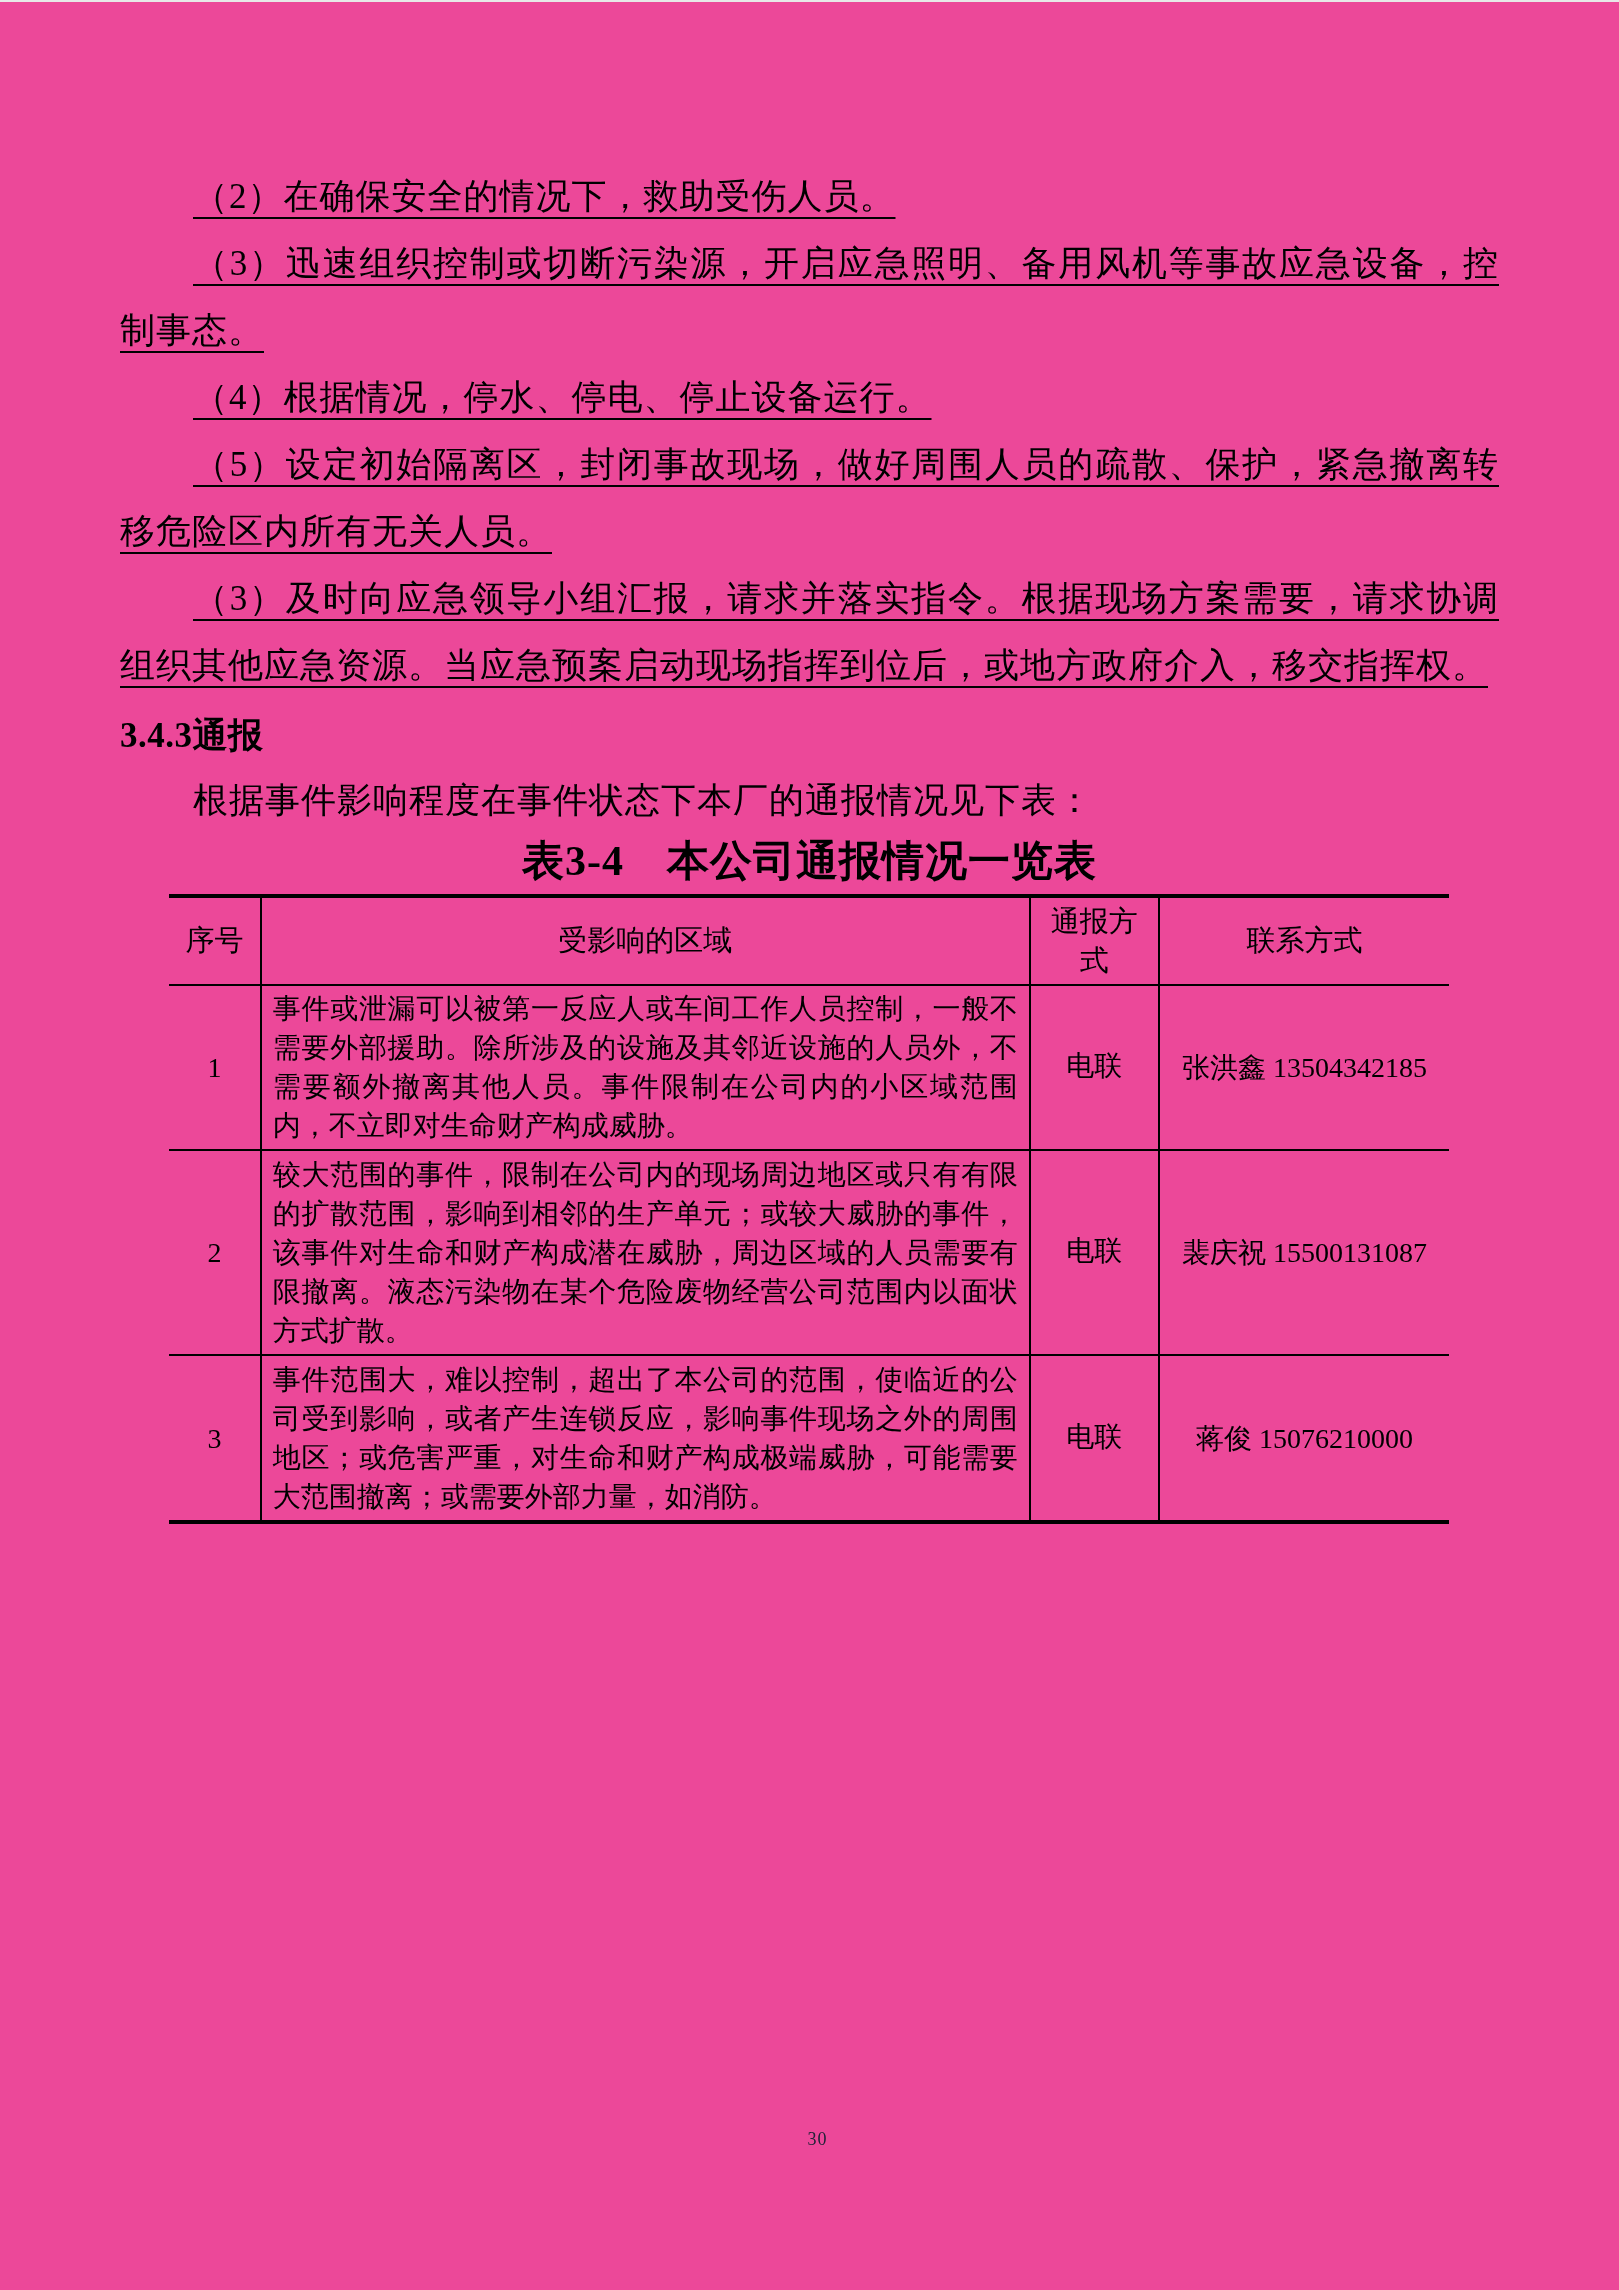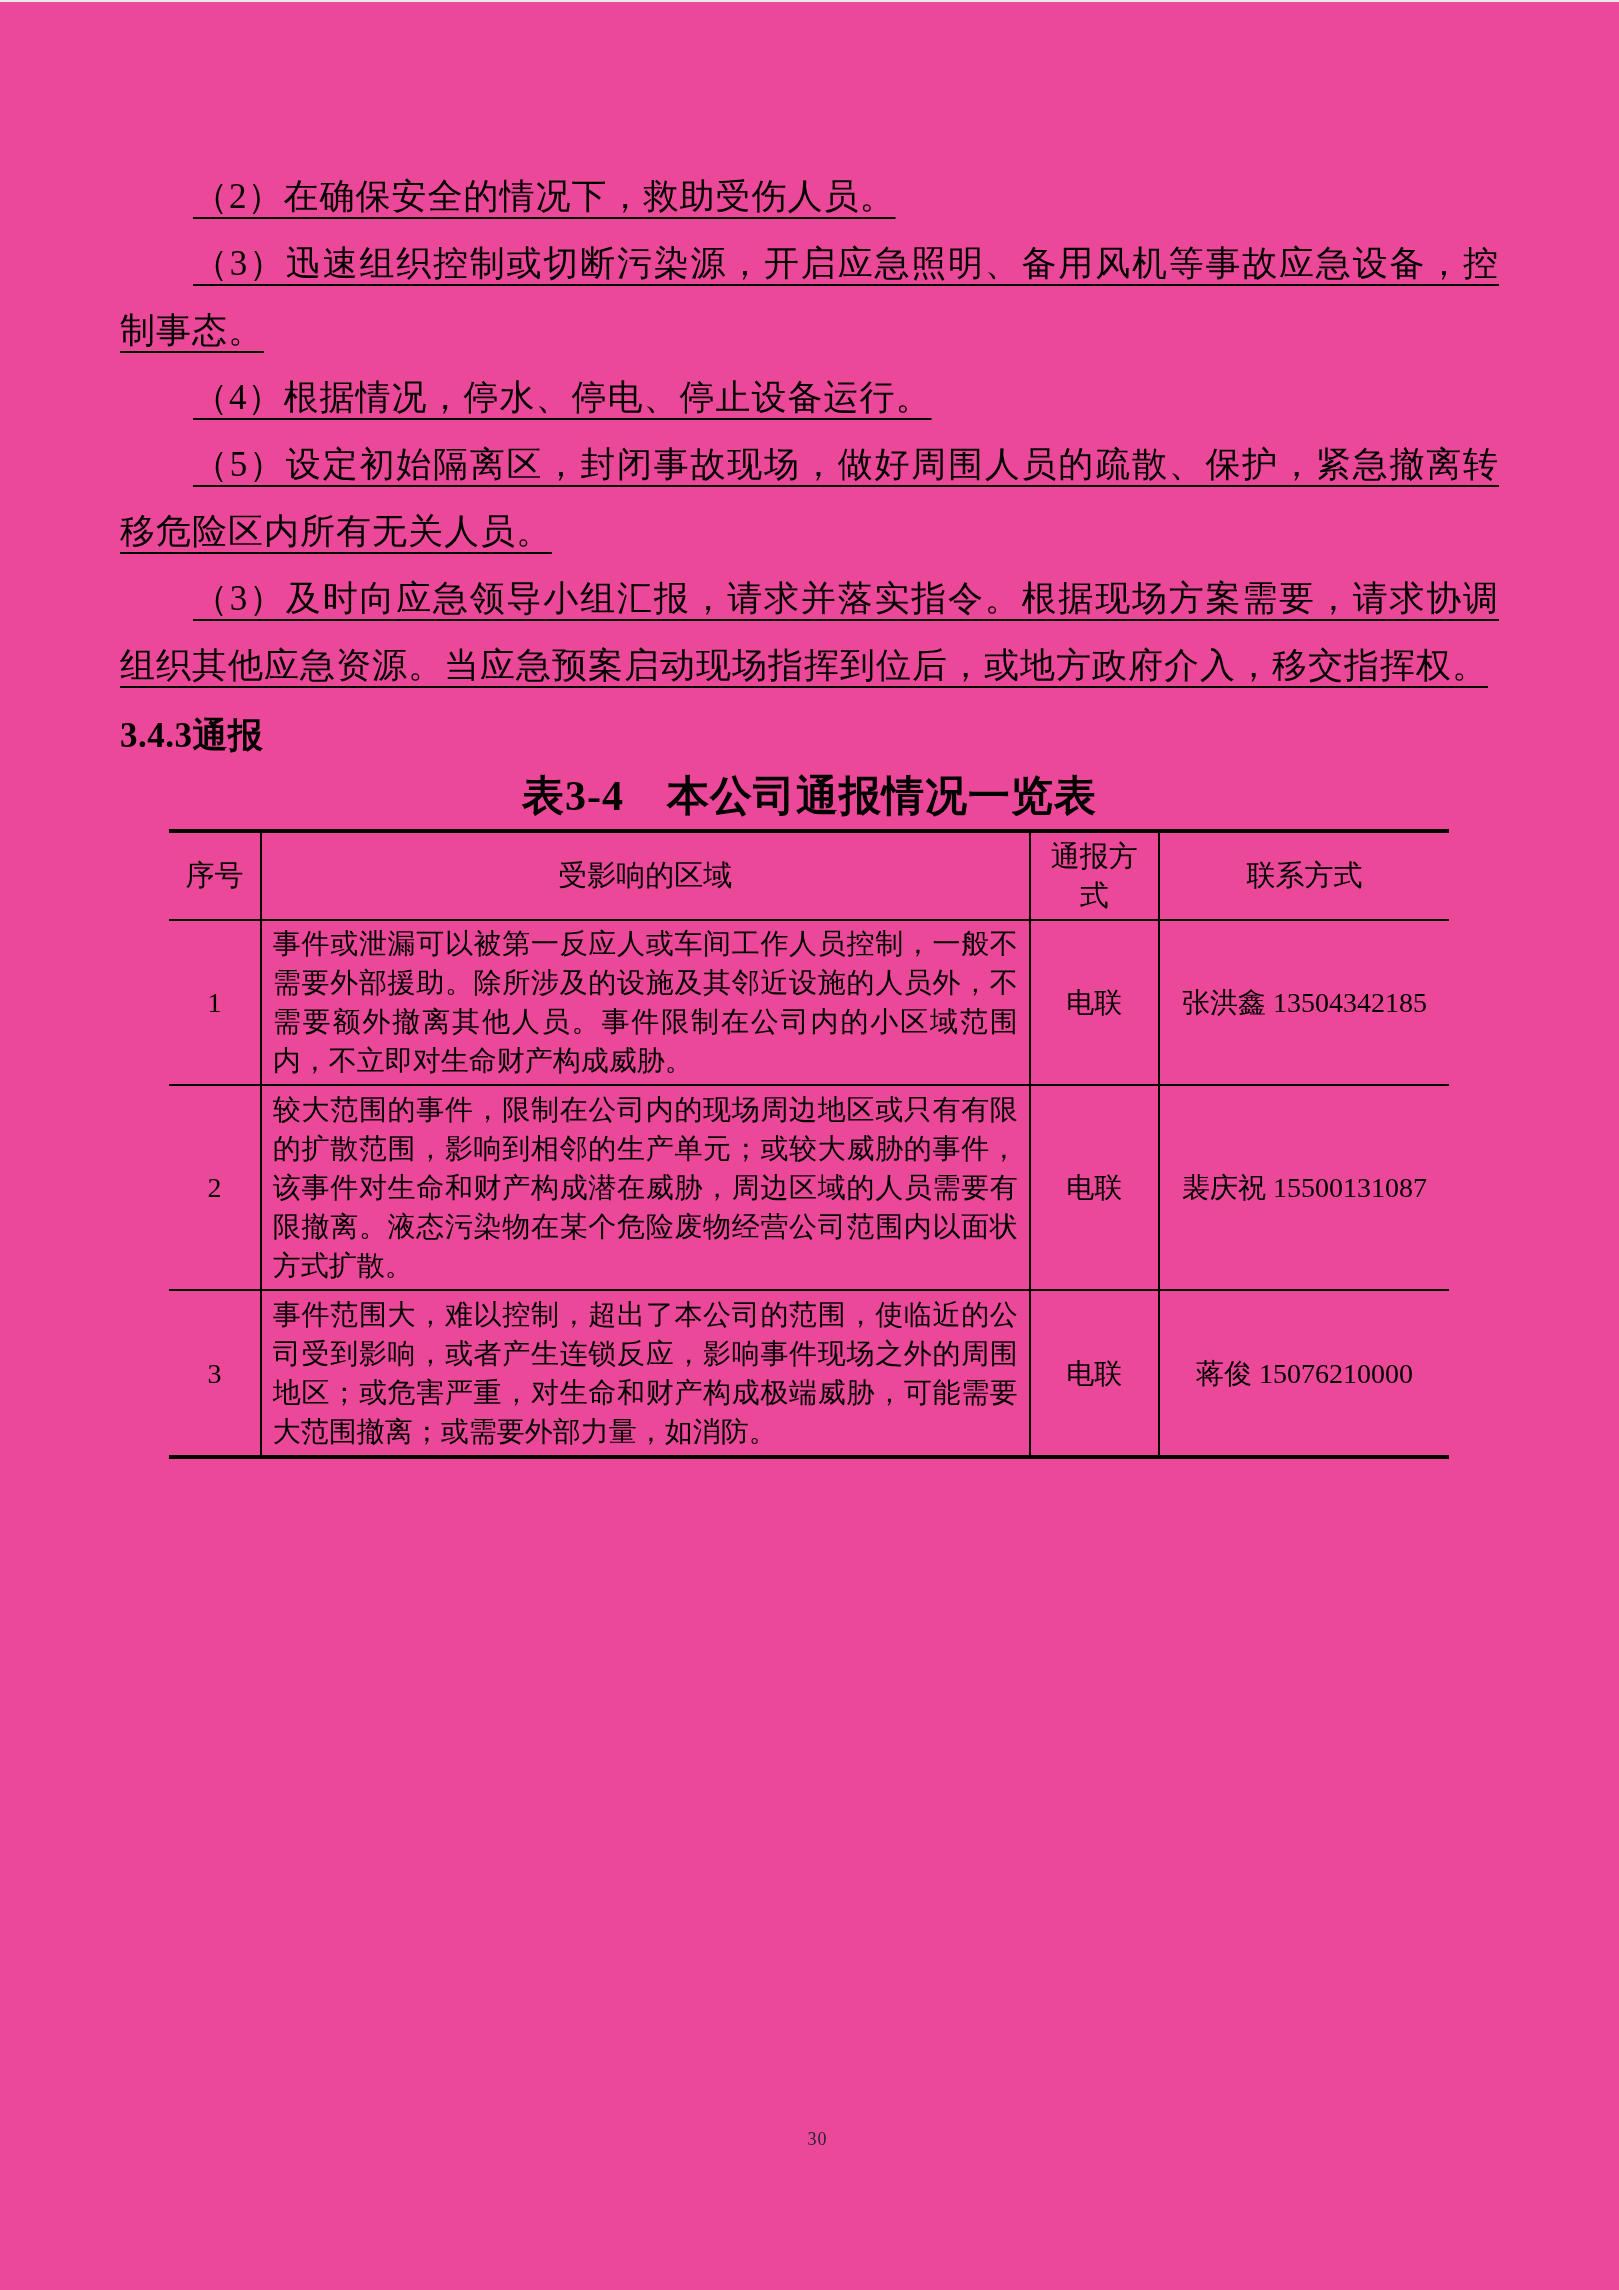--- a/index.html
+++ b/index.html
@@ -76,21 +76,21 @@
   .notify-table th:not(:first-child),
   .notify-table td:not(:first-child) { border-left: 2px solid #000; }
   .notify-table th { text-align: center; font-size: 29px; }
   .notify-table th.h-method { padding: 3.9px 15.7px; }
   .notify-table td.cell-seq { text-align: center; }
   .notify-table td.cell-area {
     text-align: justify;
     text-justify: inter-ideograph;
     padding: 3.9px 10.8px;
   }
-  .notify-table td.cell-method { text-align: center; }
+  .notify-table td.cell-method { text-align: center; font-family: Liberation Mono, monospace; }
   .notify-table td.cell-contact { text-align: center; padding: 3.9px 3.9px; }
   .notify-table tr.hdr-row { height: 74px; }
   .notify-table tr.row-1 { height: 155px; }
   .notify-table tr.row-2 { height: 193px; }
   .notify-table tr.row-3 { height: 167px; }
   .page-number {
     position: absolute;
     top: 2127px;
     left: 8px;
     width: 100%;
@@ -107,20 +107,21 @@
   <div class="content">
 
     <p class="u-para">（2）在确保安全的情况下，救助受伤人员。</p>
     <p class="u-para">（3）迅速组织控制或切断污染源，开启应急照明、备用风机等事故应急设备，控制事态。</p>
     <p class="u-para">（4）根据情况，停水、停电、停止设备运行。</p>
     <p class="u-para">（5）设定初始隔离区，封闭事故现场，做好周围人员的疏散、保护，紧急撤离转移危险区内所有无关人员。</p>
     <p class="u-para">（3）及时向应急领导小组汇报，请求并落实指令。根据现场方案需要，请求协调组织其他应急资源。当应急预案启动现场指挥到位后，或地方政府介入，移交指挥权。</p>
 
     <h3 class="section-heading">3.4.3通报</h3>
 
+    <p class="intro-para">根据事件影响程度在事件状态下本厂的通报情况见下表：</p>
 
     <p class="table-caption">表3-4　本公司通报情况一览表</p>
 
     <table class="notify-table">
       <colgroup>
         <col class="c-seq">
           <col class="c-area">
           <col class="c-method">
           <col class="c-contact">
       </colgroup>

